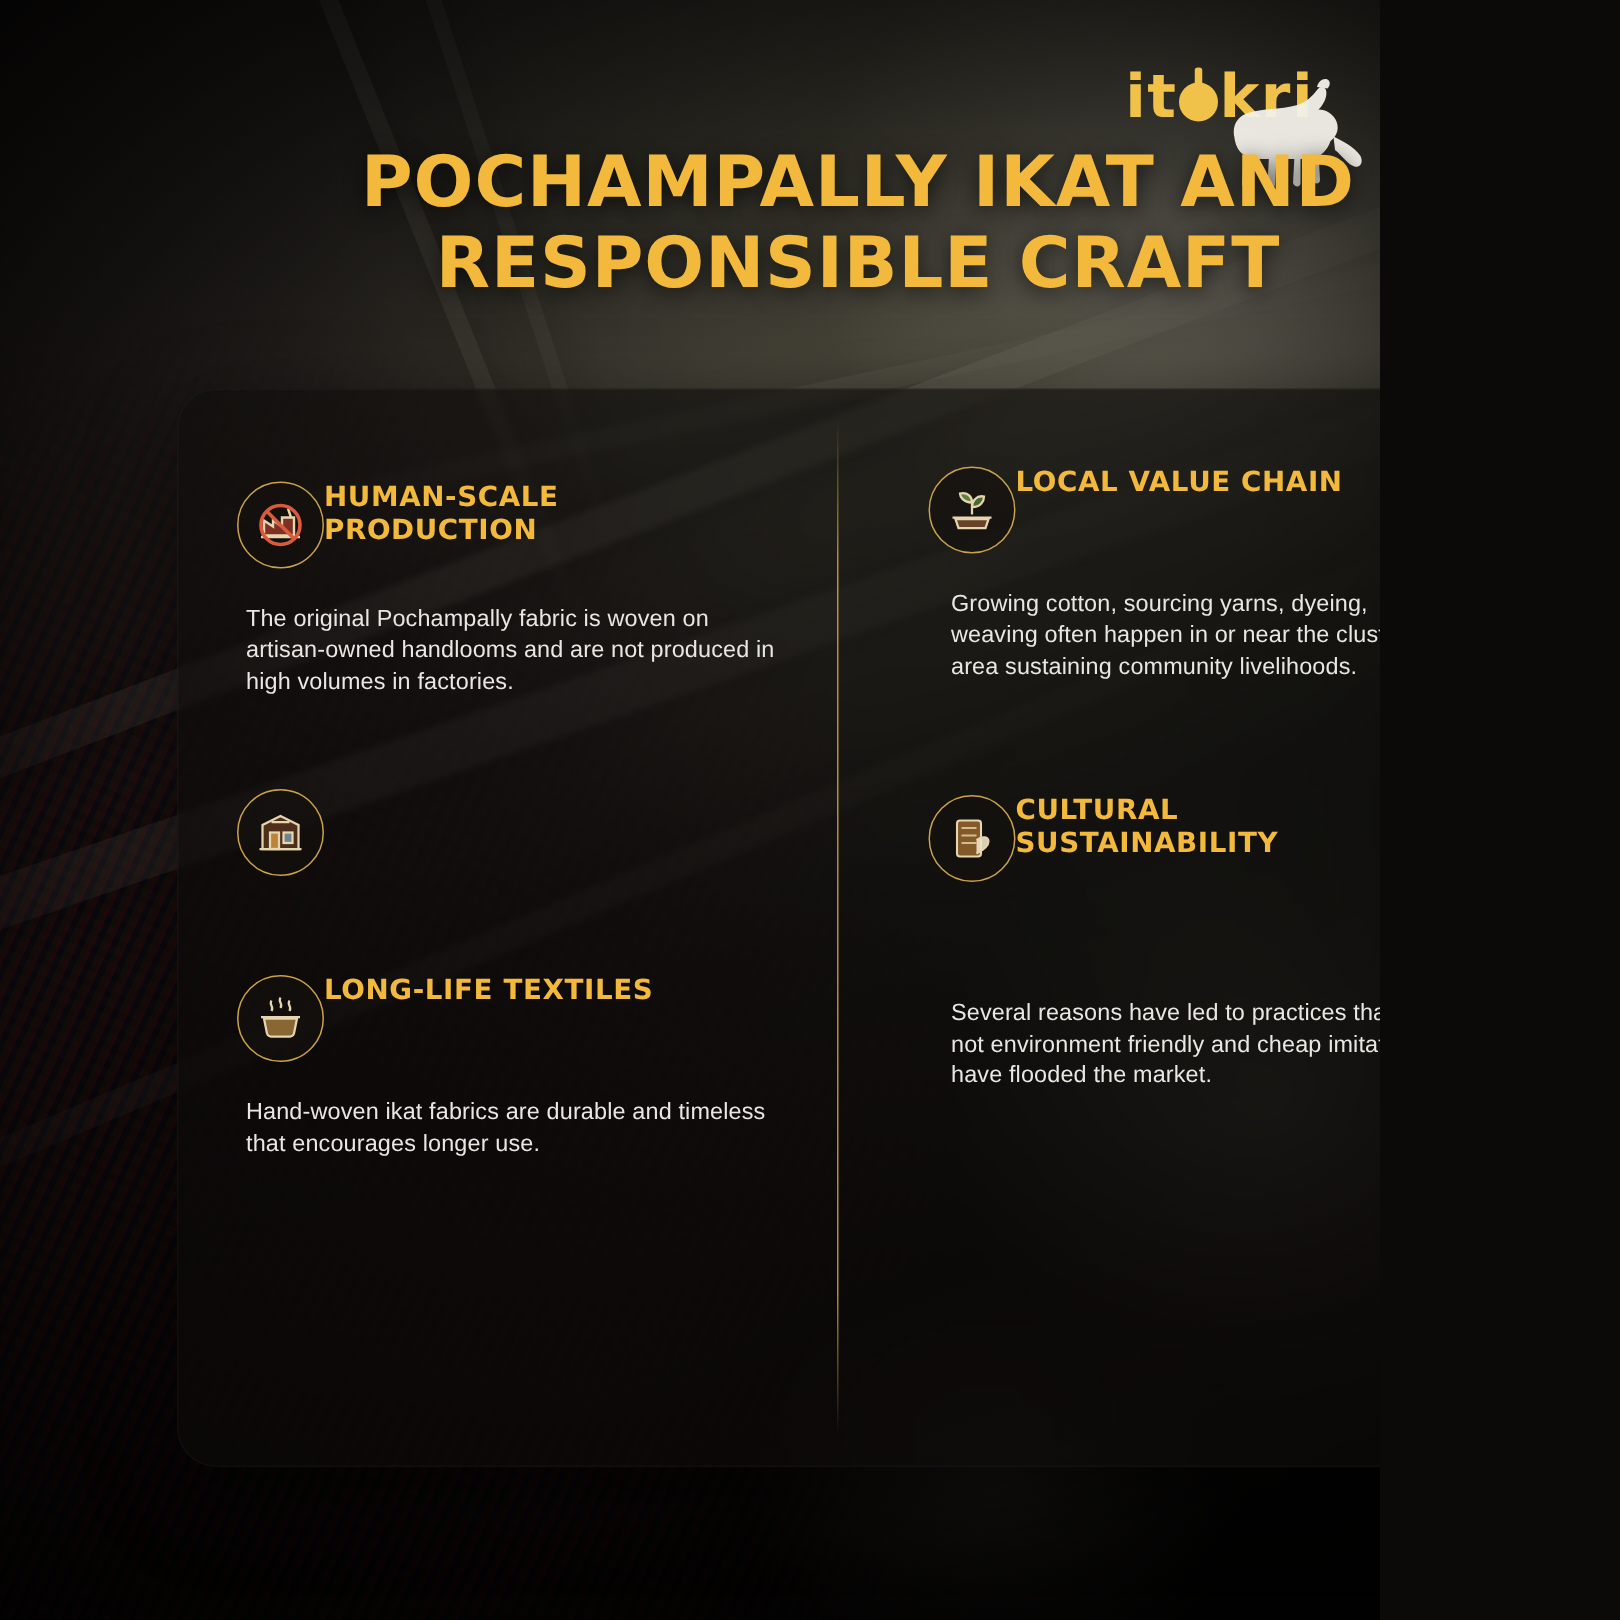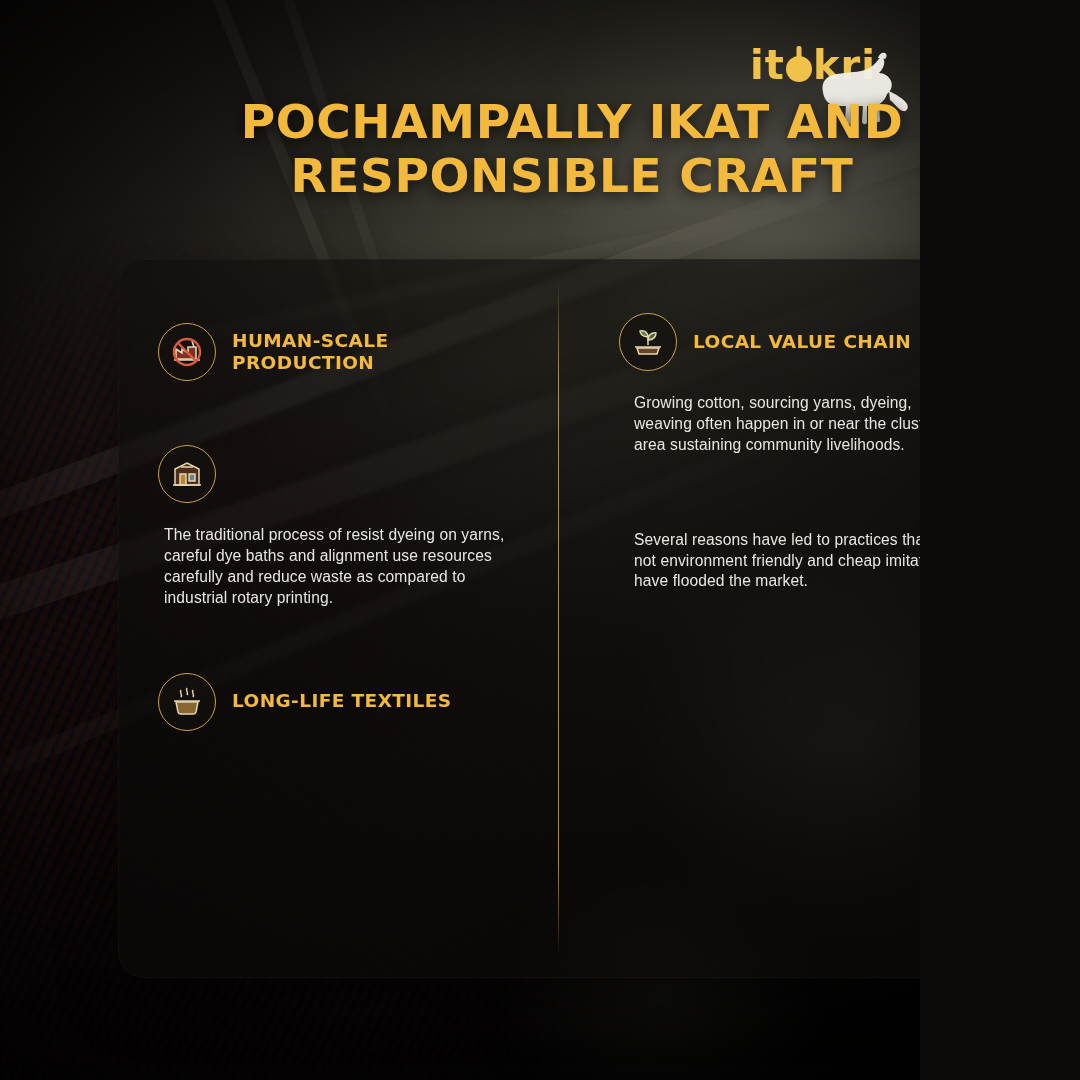--- a/index.html
+++ b/index.html
@@ -120,21 +120,21 @@
     position: absolute; top: 0; width: 440px; height: 100%;
     padding: 46px 40px 0 40px;
   }
   .col.left  { left: 0; }
   .col.right { left: 440px; padding-left: 61px; padding-right: 34px; }
 
   .item { position: relative; }
   .item + .item { margin-top: 32px; }
 
   .item-head {
-    display: flex; align-items: center; gap: 16px;
+    display: flex; align-items: flex-start; gap: 0;
     min-height: 62px;
   }
 
   .icon-badge {
     flex: 0 0 auto;
     width: 58px; height: 58px; border-radius: 50%;
     border: 1.5px solid #caa24a;
     background: rgba(20,17,14,0.65);
     display: flex; align-items: center; justify-content: center;
     overflow: hidden;
@@ -218,54 +218,55 @@
                 <path d="M8 26 V16 l6 4 V16 l6 4 V14 h8 v12 z" fill="#b9442f" fill-opacity=".65"></path>
                 <path d="M6 27 h26"></path>
                 <path d="M24 8 l2 6"></path>
                 <circle cx="19" cy="19" r="13" stroke="#d95b3d" stroke-width="2.4"></circle>
                 <path d="M10 10 L28 28" stroke="#d95b3d" stroke-width="2.4"></path>
               </g>
             </svg>
           </span>
           <div class="item-title">HUMAN-SCALE PRODUCTION</div>
         </div>
+        <p class="item-body">The original Pochampally fabric is woven on artisan-owned handlooms and are not produced in high volumes in factories.</p>
       </div>
 
       <div class="item">
         <div class="item-head">
           <span class="icon-badge">
             <svg width="38" height="38" viewBox="0 0 38 38">
               <g stroke="#e5d6b0" stroke-width="1.5" fill="none">
                 <path d="M7 30 h24 V14 l-12-6 -12 6 z" fill="#c06a33" fill-opacity=".35"></path>
                 <rect x="12" y="19" width="6" height="11" fill="#e0a24a" fill-opacity=".75"></rect>
                 <rect x="21" y="19" width="6" height="7" fill="#7fa8c4" fill-opacity=".7"></rect>
                 <path d="M5 30 h28"></path>
                 <path d="M13 12 h12"></path>
               </g>
             </svg>
           </span>
         </div>
-        <p class="item-body">The traditional process of resist dyeing on yarns, careful dye baths and alignment use resources carefully and reduce waste as compared to industrial rotary printing.</p>
       </div>
 
       <div class="item">
         <div class="item-head">
           <span class="icon-badge">
             <svg width="38" height="38" viewBox="0 0 38 38">
               <g stroke="#e5d6b0" stroke-width="1.5" fill="none">
                 <path d="M13 7 c-2 3 2 4 0 7"></path>
                 <path d="M19 5 c-2 3 2 4 0 7"></path>
                 <path d="M25 7 c-2 3 2 4 0 7"></path>
                 <path d="M8 19 h22 l-2 10 a3 3 0 0 1 -3 2 h-12 a3 3 0 0 1 -3 -2 z" fill="#d9a14c" fill-opacity=".6"></path>
                 <path d="M6 18 h26"></path>
               </g>
             </svg>
           </span>
           <div class="item-title">LONG-LIFE TEXTILES</div>
         </div>
+        <p class="item-body">Hand-woven ikat fabrics are durable and timeless that encourages longer use.</p>
       </div>
 
     </div>
 
     <div class="col right">
 
       <div class="item">
         <div class="item-head">
           <span class="icon-badge">
             <svg width="38" height="38" viewBox="0 0 38 38">
@@ -277,20 +278,32 @@
                 <path d="M6 24 h26"></path>
               </g>
             </svg>
           </span>
           <div class="item-title">LOCAL VALUE CHAIN</div>
         </div>
         <p class="item-body">Growing cotton, sourcing yarns, dyeing, weaving often happen in or near the cluster area sustaining community livelihoods.</p>
       </div>
 
       <div class="item">
+        <div class="item-head">
+          <span class="icon-badge">
+            <svg width="38" height="38" viewBox="0 0 38 38">
+              <g stroke="#e5d6b0" stroke-width="1.4" fill="none">
+                <rect x="9" y="7" width="16" height="24" rx="2" fill="#d08a3a" fill-opacity=".6"></rect>
+                <path d="M12 12 h10 M12 17 h10 M12 22 h10" stroke-opacity=".8"></path>
+                <path d="M22 20 c4 -3 8 -2 8 1 c0 3 -4 6 -8 8" fill="#f0e2c8" fill-opacity=".9"></path>
+              </g>
+            </svg>
+          </span>
+          <div class="item-title">CULTURAL SUSTAINABILITY</div>
+        </div>
       </div>
 
       <div class="item">
         <p class="item-body">Several reasons have led to practices that are not environment friendly and cheap imitations have flooded the market.</p>
       </div>
 
     </div>
   </div>
 </div>
 

